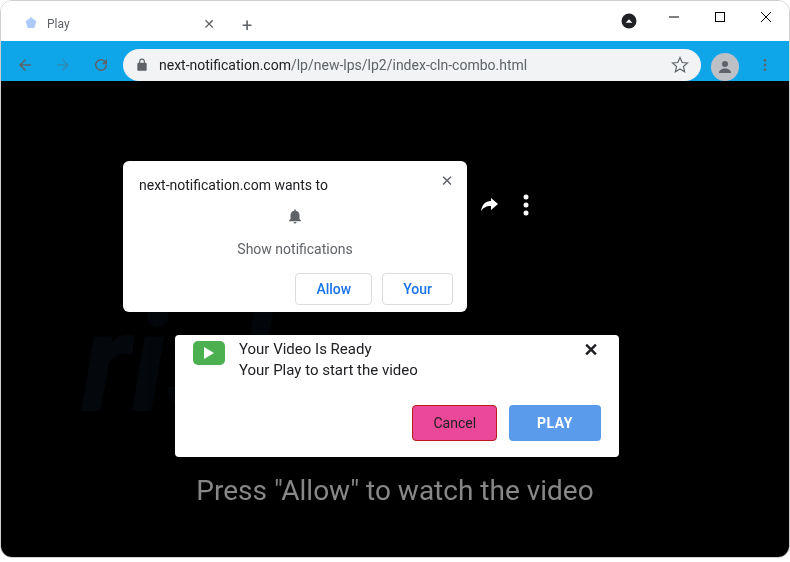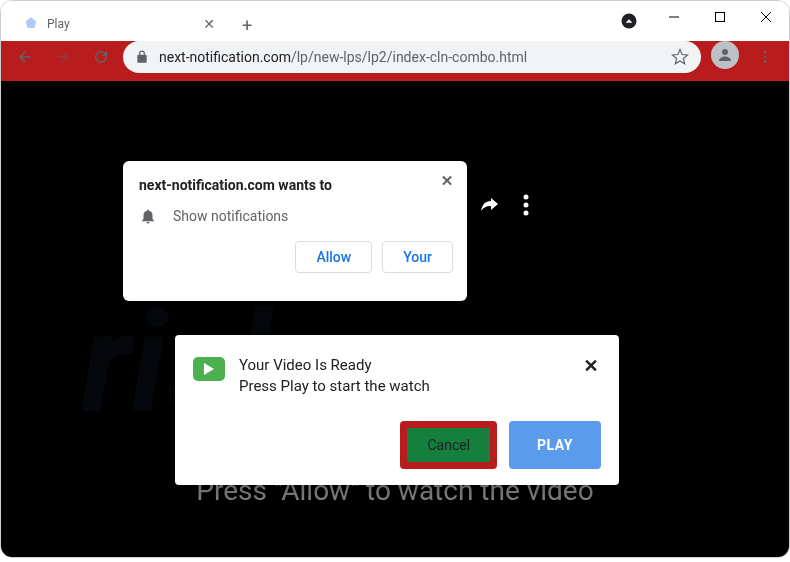--- a/index.html
+++ b/index.html
@@ -11,54 +11,54 @@
 .tab { display: flex; align-items: center; padding: 0 12px 0 14px; height: 34px; margin-top: 6px; margin-left: 8px; background: #fff; border-radius: 8px 8px 0 0; gap: 8px; min-width: 220px; }
 .tab-favicon { width: 16px; height: 16px; display: flex; align-items: center; justify-content: center; }
 .tab-title { font-size: 12px; color: #5f6368; flex: 1; }
 .tab-close { width: 16px; height: 16px; font-size: 14px; color: #5f6368; cursor: pointer; display: flex; align-items: center; justify-content: center; }
 .new-tab { width: 28px; height: 28px; display: flex; align-items: center; justify-content: center; margin-left: 4px; margin-top: 8px; font-size: 18px; color: #5f6368; cursor: pointer; }
 .win-controls { position: absolute; right: 0; top: 0; display: flex; gap: 0; }
 .win-btn { width: 46px; height: 32px; display: flex; align-items: center; justify-content: center; cursor: pointer; }
 .win-btn svg { width: 12px; height: 12px; }
 .incognito { position: absolute; right: 150px; top: 10px; width: 20px; height: 20px; }
 
-.toolbar { height: 40px; display: flex; align-items: flex-start; padding: 0 8px; gap: 6px; background: #b91c1c; }
+.toolbar { height: 40px; display: flex; align-items: flex-end; padding: 0 8px; gap: 6px; background: #0ea5e9; }
 .tb-btn { width: 32px; height: 32px; border-radius: 50%; display: flex; align-items: center; justify-content: center; cursor: pointer; color: #5f6368; }
 .tb-btn.disabled { opacity: 0.4; }
 .urlbar { flex: 1; height: 32px; background: #f1f3f4; border-radius: 16px; display: flex; align-items: center; padding: 0 12px; gap: 8px; }
 .lock { width: 16px; height: 16px; color: #5f6368; }
 .url-text { font-size: 14px; color: #202124; flex: 1; }
 .url-domain { color: #202124; }
 .url-path { color: #5f6368; }
 .star { width: 18px; height: 18px; color: #5f6368; }
 .profile { width: 28px; height: 28px; border-radius: 50%; background: #bdc1c6; display: flex; align-items: center; justify-content: center; margin: 0 4px; }
 
 .content { position: relative; width: 100%; height: calc(100% - 80px); background: #000; overflow: hidden; }
 
 .video-controls { position: absolute; right: 260px; top: 112px; display: flex; gap: 22px; align-items: center; }
 .video-controls svg, .video-controls .menu-dots { color: #fff; fill: #fff; }
 
 .bg-message { position: absolute; bottom: 50px; left: 0; right: 0; text-align: center; font-size: 28px; color: #888; }
 
 .perm-popup { position: absolute; left: 122px; top: 80px; width: 344px; background: #fff; border-radius: 6px; box-shadow: 0 4px 16px rgba(0,0,0,0.25); z-index: 10; }
-.perm-head { padding: 16px 16px 4px; font-size: 14px; color: #202124; position: relative; font-weight: bold; }
+.perm-head { padding: 16px 16px 4px; font-size: 14px; color: #202124; position: relative; }
 .perm-close { position: absolute; right: 8px; top: 8px; width: 24px; height: 24px; display: flex; align-items: center; justify-content: center; font-size: 15px; color: #5f6368; cursor: pointer; }
-.perm-body { padding: 10px 16px 6px; display: flex; align-items: center; gap: 16px; }
+.perm-body { padding: 10px 16px 6px; display: flex; align-items: center; gap: 16px; flex-direction: column; }
 .bell { width: 18px; height: 18px; }
-.perm-actions { display: flex; justify-content: flex-end; gap: 10px; padding: 10px 14px 28px; }
+.perm-actions { display: flex; justify-content: flex-end; gap: 10px; padding: 10px 14px 7px; }
 .perm-btn { padding: 7px 20px; border: 1px solid #dadce0; border-radius: 4px; background: #fff; color: #1a73e8; font-size: 14px; font-weight: 500; cursor: pointer; }
 
-.play-modal { position: absolute; left: 174px; top: 254px; width: 444px; background: #fff; border-radius: 4px; box-shadow: 0 6px 24px rgba(0,0,0,0.35); z-index: 5; padding: 20px 18px 16px; }
+.play-modal { position: absolute; left: 174px; top: 254px; width: 444px; background: #fff; border-radius: 4px; box-shadow: 0 6px 24px rgba(0,0,0,0.35); z-index: 5; padding: 4px 18px 16px; }
 .play-head { display: flex; align-items: flex-start; gap: 14px; position: relative; }
 .play-icon { width: 32px; height: 24px; background: #4caf50; border-radius: 5px; display: flex; align-items: center; justify-content: center; margin-top: 2px; flex-shrink: 0; }
 .play-icon::after { content: ""; border-left: 10px solid #fff; border-top: 6px solid transparent; border-bottom: 6px solid transparent; }
 .play-text { font-size: 15px; color: #202124; line-height: 1.4; }
 .play-close { position: absolute; right: -2px; top: -2px; width: 24px; height: 24px; display: flex; align-items: center; justify-content: center; font-size: 18px; font-weight: bold; color: #202124; cursor: pointer; }
 .play-actions { display: flex; justify-content: flex-end; gap: 12px; margin-top: 24px; }
-.btn-cancel { padding: 9px 20px; border: 7px solid #b91c1c; border-radius: 4px; background: #15803d; color: #202124; font-size: 14px; cursor: pointer; }
+.btn-cancel { padding: 9px 20px; border: 1px solid #b91c1c; border-radius: 4px; background: #ec4899; color: #202124; font-size: 14px; cursor: pointer; }
 .btn-play { padding: 9px 28px; border: none; border-radius: 4px; background: #5a9bec; color: #fff; font-size: 14px; font-weight: 700; cursor: pointer; letter-spacing: 0.5px; }
 
 .watermark { position: absolute; top: 0; left: 0; right: 0; bottom: 0; pointer-events: none; opacity: 0.08; overflow: hidden; }
 .wm-text { position: absolute; font-size: 140px; font-weight: bold; color: #3a5a8a; font-style: italic; white-space: nowrap; }
 </style>
 </head>
 <body>
 
 <div class="window">
   <div class="titlebar">
@@ -174,21 +174,21 @@
         <button class="perm-btn">Allow</button>
         <button class="perm-btn">Your</button>
       </div>
     </div>
 
     <div class="play-modal">
       <div class="play-head">
         <div class="play-icon"></div>
         <div class="play-text">
           <div>Your Video Is Ready</div>
-          <div>Press Play to start the watch</div>
+          <div>Your Play to start the video</div>
         </div>
         <div class="play-close">✕</div>
       </div>
       <div class="play-actions">
         <button class="btn-cancel">Cancel</button>
         <button class="btn-play">PLAY</button>
       </div>
     </div>
   </div>
 </div>

